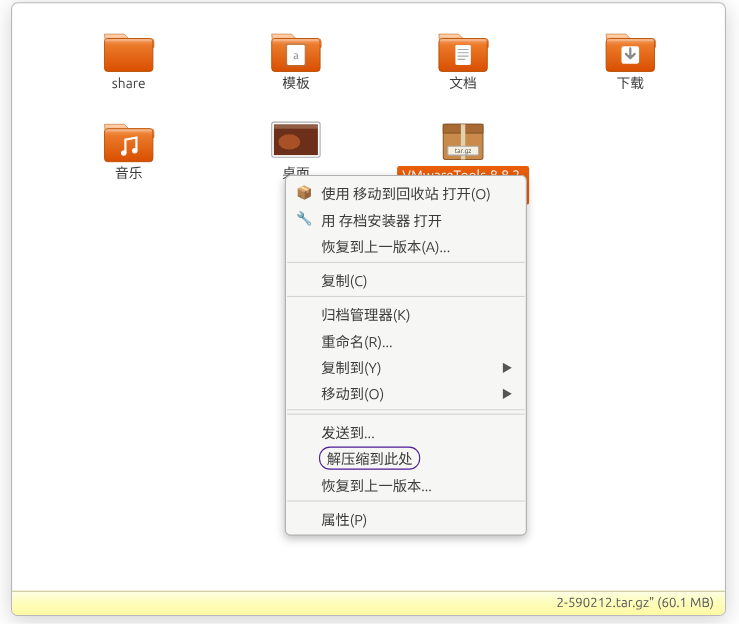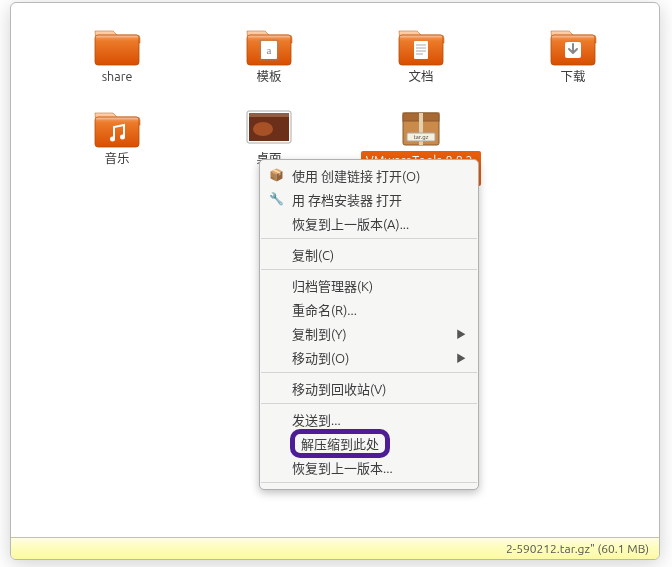--- a/index.html
+++ b/index.html
@@ -81,21 +81,21 @@
   .menu-item {
     display: flex;
     align-items: center;
     height: 24px;
     padding: 0 12px 0 8px;
     cursor: pointer;
     white-space: nowrap;
   }
   .menu-item .mi-icon { width: 18px; text-align: center; margin-right: 6px; font-size: 12px; color:#555; }
   .menu-item.highlight span.mi-text {
-    border: 5px solid #4c1d95;
+    border: 1px solid #4c1d95;
     border-radius: 10px;
     padding: 0 6px;
     margin-left: -2px;
   }
   .menu-item .submenu-arrow { margin-left: auto; font-size: 10px; color:#555; }
   .menu-sep { height: 1px; background: #d4d4d4; margin: 3px 1px; }
 
   
   .status-bar {
     position: absolute;
@@ -183,21 +183,21 @@
           </svg><span class="label-wrap">桌面</span></div>
         <div class="icon-item sel"><svg class="folder-svg" viewBox="0 0 48 44">
             <use href="#archive-box"></use>
           </svg><span class="label-wrap">VMwareTools-8.8 2-590212.tar.gz</span></div>
       </div>
   </div>
 
   <div class="context-menu" id="ctx">
       <div class="menu-item">
         <span class="mi-icon">📦</span>
-        <span class="mi-text">使用 创建链接 打开(O)</span>
+        <span class="mi-text">使用 移动到回收站 打开(O)</span>
       </div>
       <div class="menu-item">
         <span class="mi-icon">🔧</span>
         <span class="mi-text">用 存档安装器 打开</span>
       </div>
       <div class="menu-item">
         <span class="mi-icon"></span>
         <span class="mi-text">恢复到上一版本(A)...</span>
       </div>
       <div class="menu-sep"></div>
@@ -218,36 +218,36 @@
         <span class="mi-icon"></span>
         <span class="mi-text">复制到(Y)</span>
         <span class="submenu-arrow">▶</span>
       </div>
       <div class="menu-item">
         <span class="mi-icon"></span>
         <span class="mi-text">移动到(O)</span>
         <span class="submenu-arrow">▶</span>
       </div>
       <div class="menu-sep"></div>
-      <div class="menu-item">
-        <span class="mi-icon"></span>
-        <span class="mi-text">移动到回收站(V)</span>
-      </div>
       <div class="menu-sep"></div>
       <div class="menu-item">
         <span class="mi-icon"></span>
         <span class="mi-text">发送到...</span>
       </div>
       <div class="menu-item highlight">
         <span class="mi-icon"></span>
         <span class="mi-text">解压缩到此处</span>
       </div>
       <div class="menu-item">
         <span class="mi-icon"></span>
         <span class="mi-text">恢复到上一版本...</span>
       </div>
       <div class="menu-sep"></div>
+      <div class="menu-item">
+        <span class="mi-icon"></span>
+        <span class="mi-text">属性(P)</span>
+      </div>
     </div>
 
   <div class="status-bar">
     <span>2-590212.tar.gz" (60.1 MB)</span>
   </div>
 </div>
 
 </body></html>

